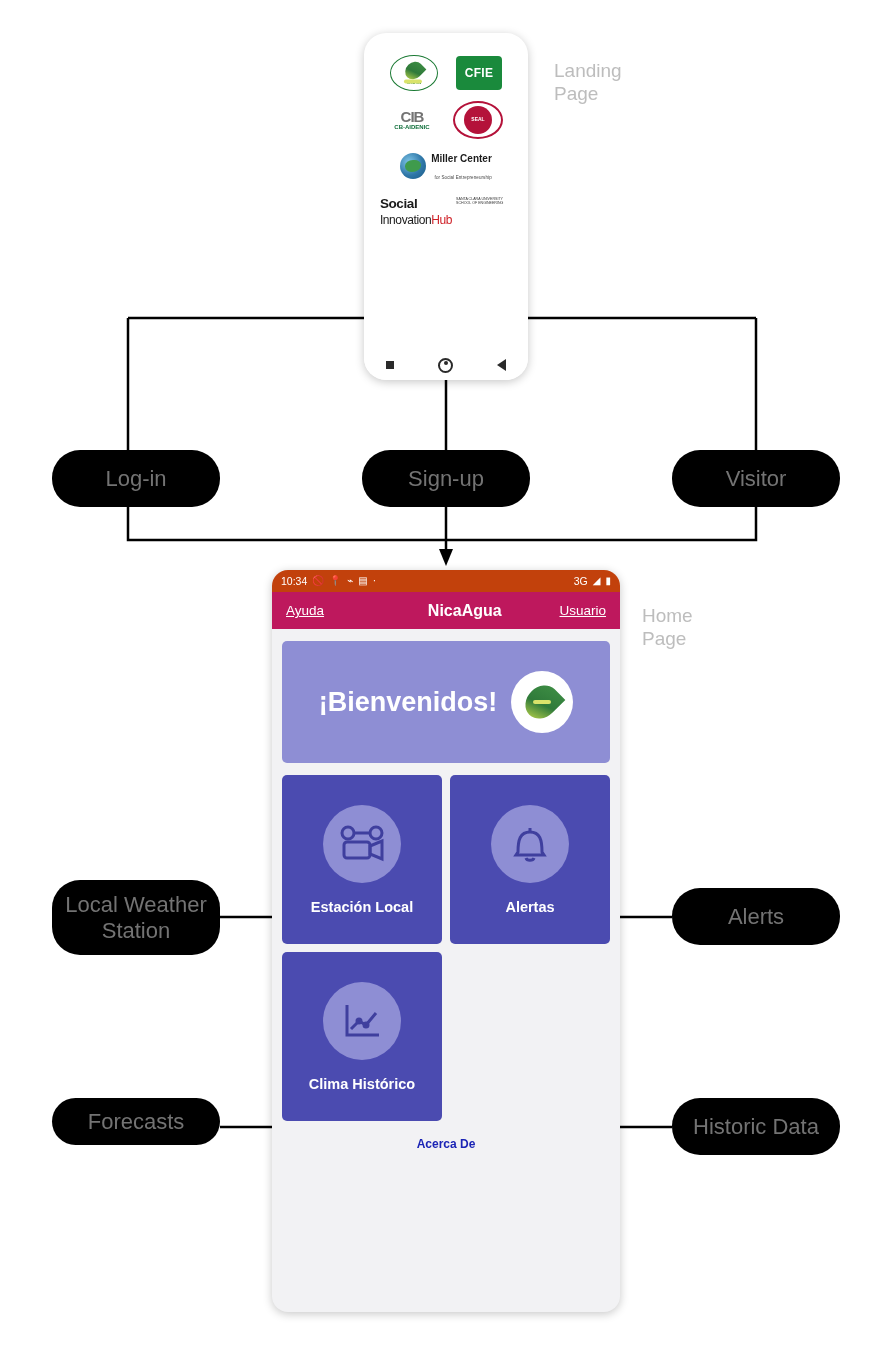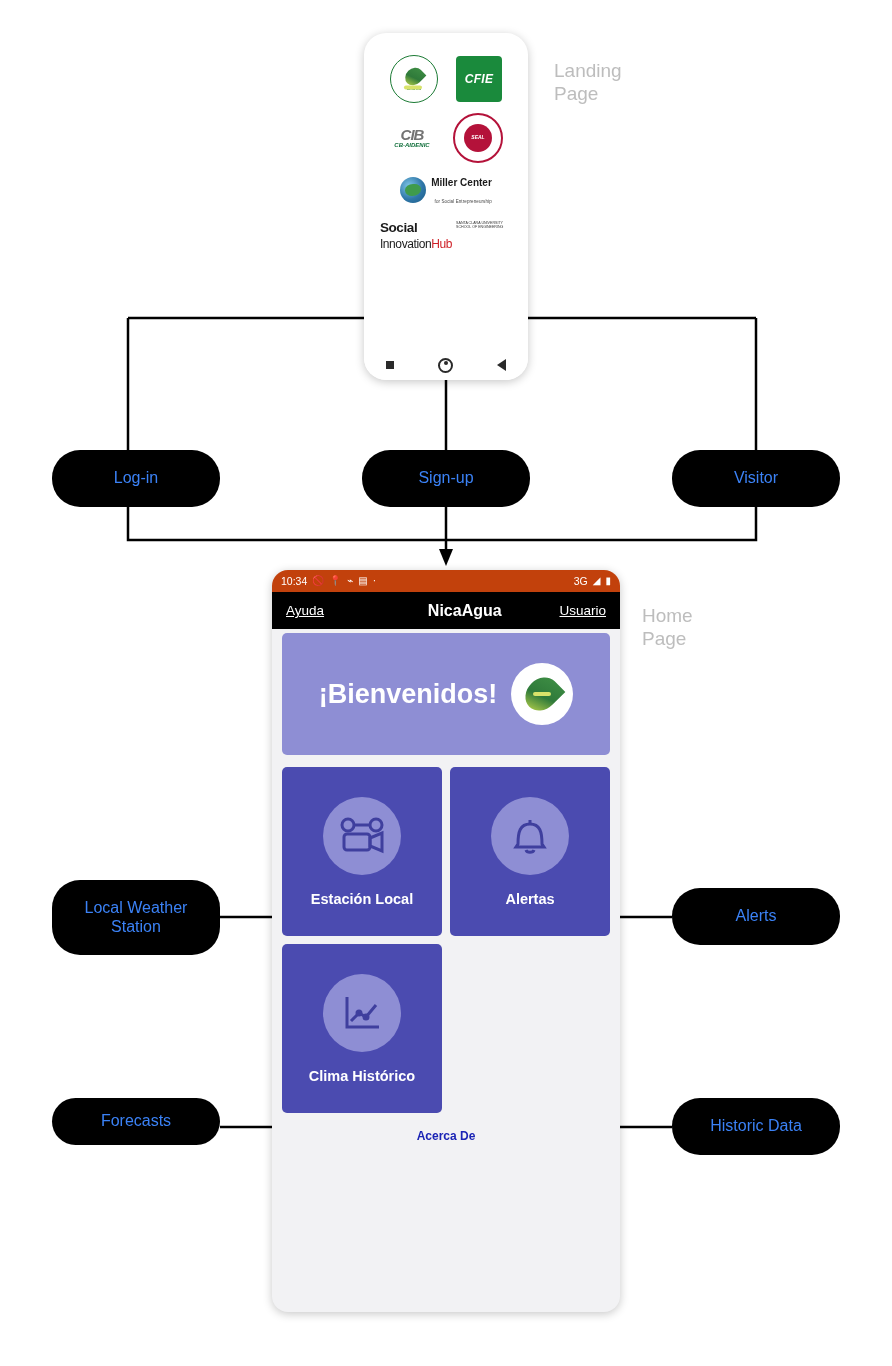--- a/index.html
+++ b/index.html
@@ -46,32 +46,31 @@
   }
   .logo-row {
     display: flex;
     justify-content: center;
     align-items: center;
     gap: 18px;
     margin-bottom: 10px;
   }
   .logo-box {
     width: 46px;
-    height: 46px;
+    height: 34px;
     display: flex;
     align-items: center;
     justify-content: center;
     font-size: 7px;
     font-weight: bold;
     text-align: center;
     line-height: 1.05;
     border-radius: 3px;
     overflow: hidden;
     position: relative;
-    font-style: italic;
   }
   .logo-unan {
     border: 1px solid #1b7a34;
     border-radius: 50%;
     background: #ffffff;
     color: #1b7a34;
     font-size: 5px;
     flex-direction: column;
   }
   .logo-cfie {
@@ -206,39 +205,39 @@
     font-family: "Liberation Sans", sans-serif;
   }
   .status-left, .status-right {
     display: flex;
     align-items: center;
     gap: 5px;
   }
   .sb-icon { font-size: 10px; line-height: 1; }
   .app-bar {
     height: 37px;
-    background: #000000;
+    background: #be185d;
     color: #ffffff;
     display: flex;
     align-items: center;
     justify-content: space-between;
     padding: 0 14px;
   }
   .app-bar .link {
     font-size: 13.5px;
     text-decoration: underline;
     color: #ffffff;
   }
   .app-bar .title {
     font-size: 16px;
     font-weight: bold;
     padding-left: 46px;
   }
   .welcome-card {
-    margin: 4px 10px 0 10px;
+    margin: 12px 10px 0 10px;
     height: 122px;
     background: #8e8ed4;
     border-radius: 5px;
     display: flex;
     align-items: center;
     justify-content: center;
     gap: 14px;
   }
   .welcome-text {
     color: #ffffff;
@@ -305,27 +304,27 @@
     text-align: center;
     color: #1b24b5;
     font-size: 12px;
     font-weight: bold;
   }
 
   
   .pill {
     position: absolute;
     background: #000000;
-    color: #3b82f6;
+    color: #737373;
     border-radius: 28px;
     display: flex;
     align-items: center;
     justify-content: center;
     text-align: center;
-    font-size: 16px;
+    font-size: 22px;
     line-height: 1.15;
     padding: 0 6px;
     box-sizing: border-box;
   }
   #pill-login   { left: 52px;  top: 450px; width: 168px; height: 57px; }
   #pill-signup  { left: 362px; top: 450px; width: 168px; height: 57px; }
   #pill-visitor { left: 672px; top: 450px; width: 168px; height: 57px; }
   #pill-local   { left: 52px;  top: 880px; width: 168px; height: 75px; }
   #pill-alerts  { left: 672px; top: 888px; width: 168px; height: 57px; }
   #pill-forecast{ left: 52px;  top: 1098px;width: 168px; height: 47px; }

